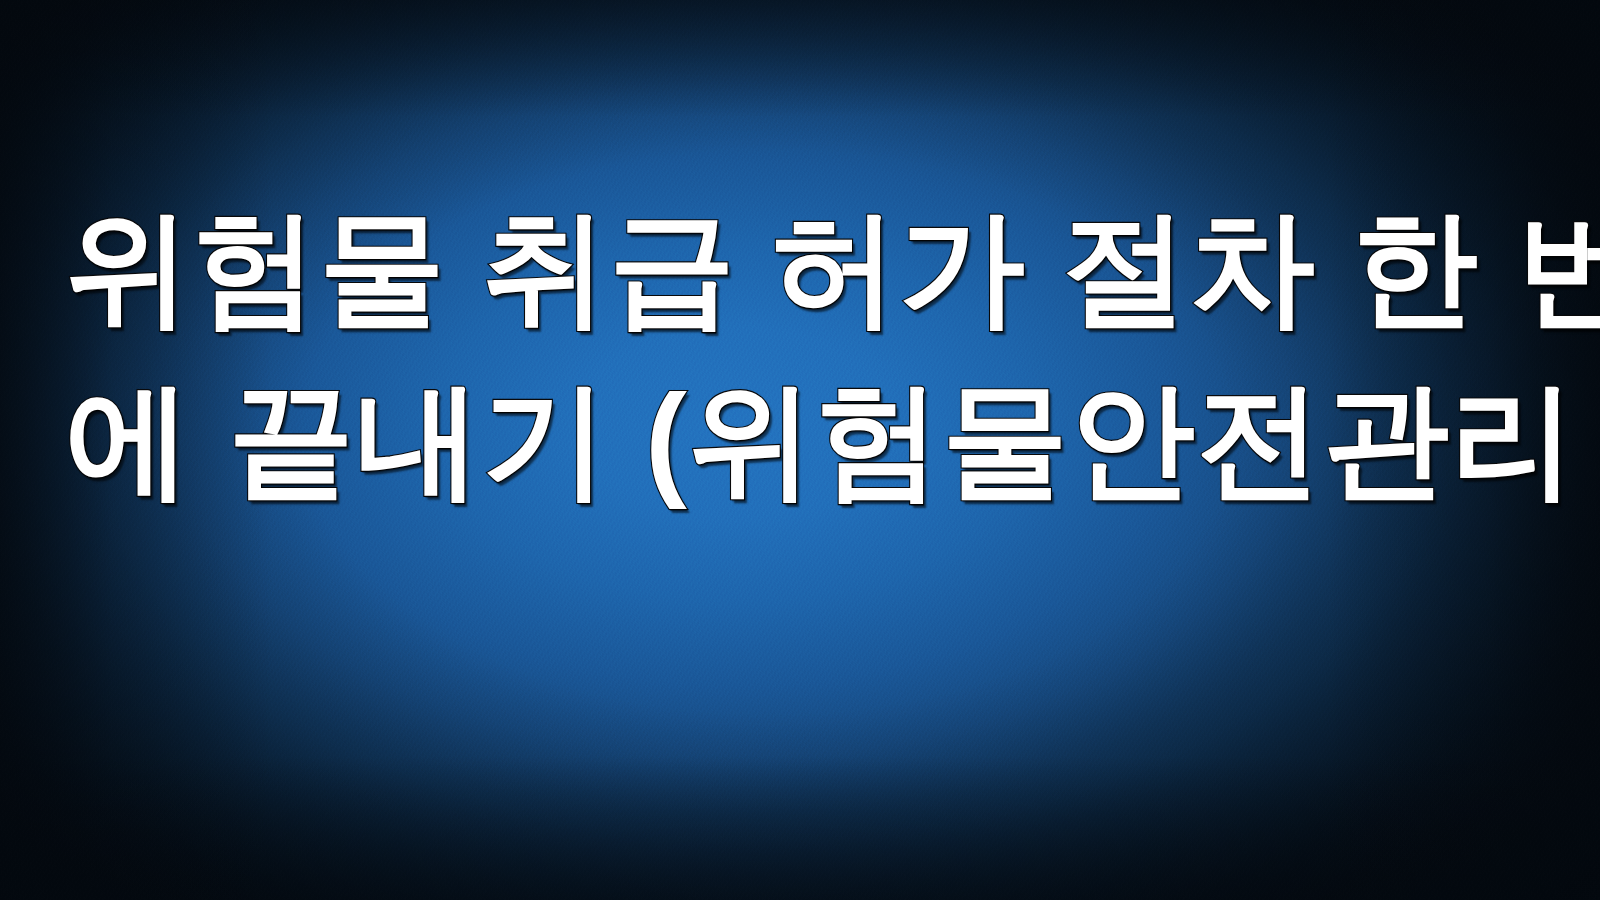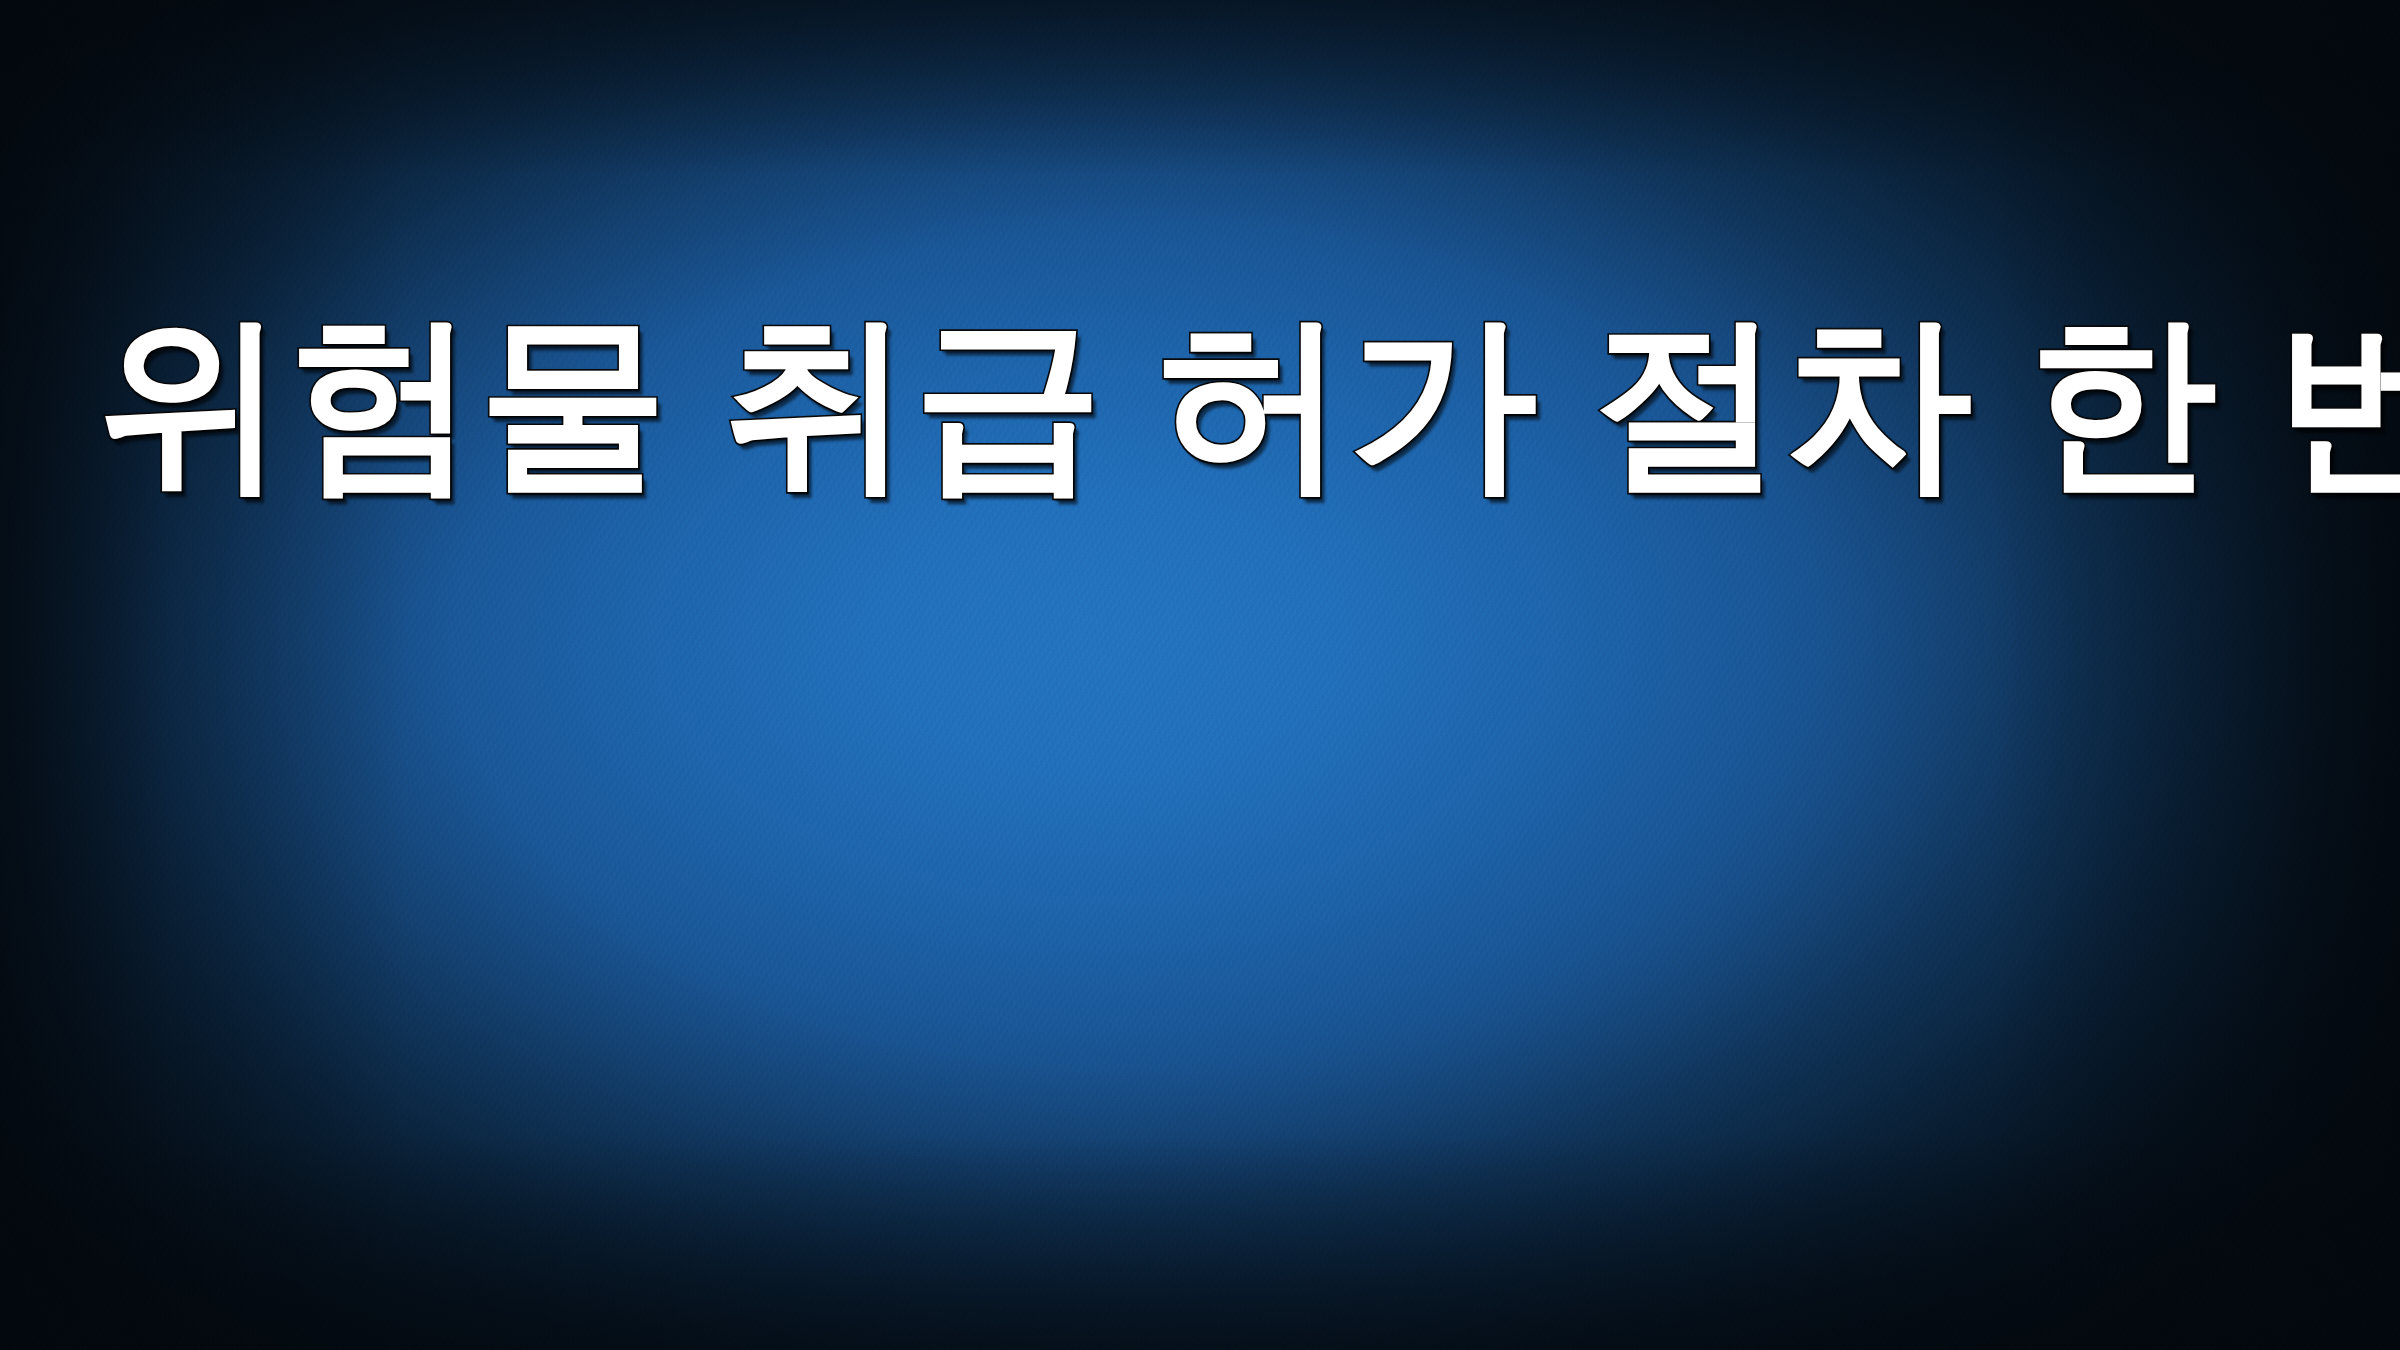--- a/index.html
+++ b/index.html
@@ -134,15 +134,16 @@
 
 <div id="slide">
 
   <div class="bg-base"></div>
   <div class="bg-vignette"></div>
   <div class="bg-sides"></div>
   <div class="bg-noise"></div>
 
   <div id="title-block">
     <span class="title-line">위험물 취급 허가 절차 한 번</span>
+    <span class="title-line">에 끝내기 (위험물안전관리</span>
   </div>
 
 </div>
 
 </body></html>

